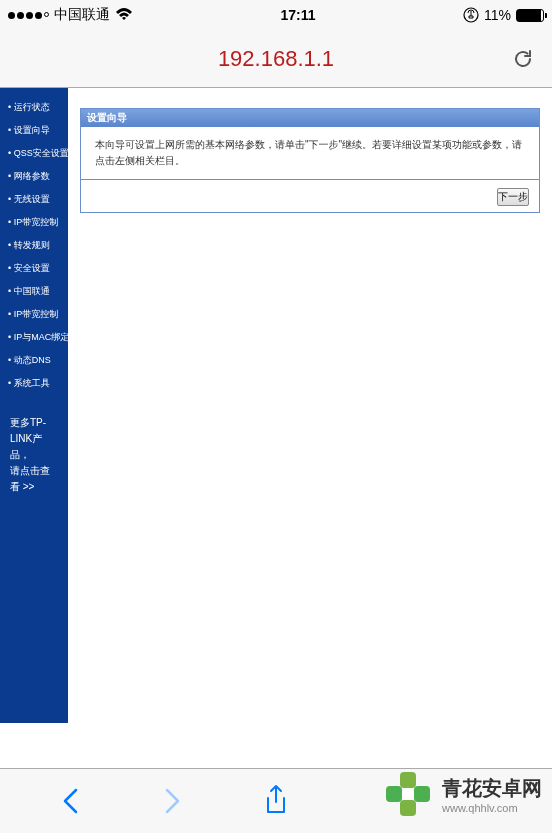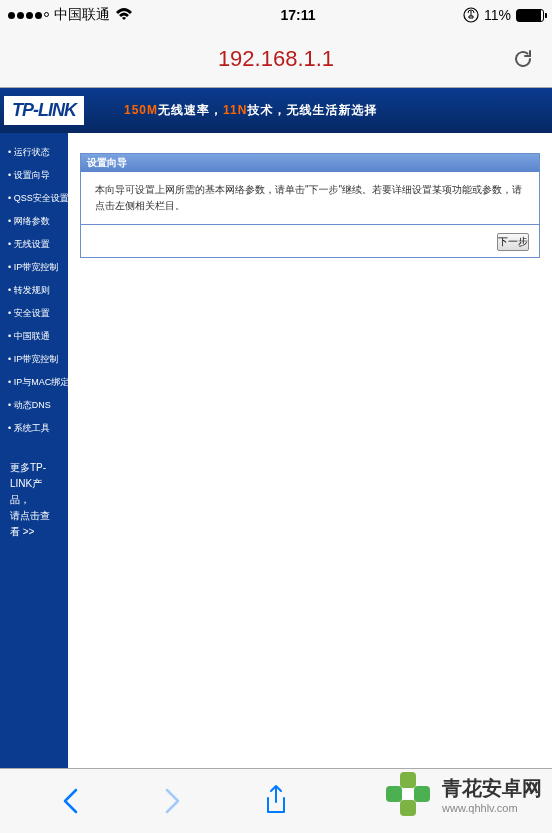--- a/index.html
+++ b/index.html
@@ -91,28 +91,20 @@
 </div>
 
 <div class="url-bar">
   <span class="url-text">192.168.1.1</span>
   <svg class="reload-icon" width="26" height="26" viewBox="0 0 26 26">
     <path d="M20 13 a7 7 0 1 1 -2.5 -5.4 M20 5 v5 h-5" fill="none" stroke="#555" stroke-width="2" stroke-linecap="round"></path>
   </svg>
 </div>
 
 <div class="router-page">
-  <div class="router-header">
-    <div class="logo-box">
-      <span class="logo-text">TP-LINK</span>
-    </div>
-    <div class="header-slogan">
-      <span class="highlight">150M</span><span>无线速率，</span><span class="highlight">11N</span><span>技术，无线生活新选择</span>
-    </div>
-  </div>
 
   <div class="router-body">
     <div class="sidebar">
       <div class="menu-item">运行状态</div>
       <div class="menu-item">设置向导</div>
       <div class="menu-item">QSS安全设置</div>
       <div class="menu-item">网络参数</div>
       <div class="menu-item">无线设置</div>
       <div class="menu-item">IP带宽控制</div>
       <div class="menu-item">转发规则</div>

